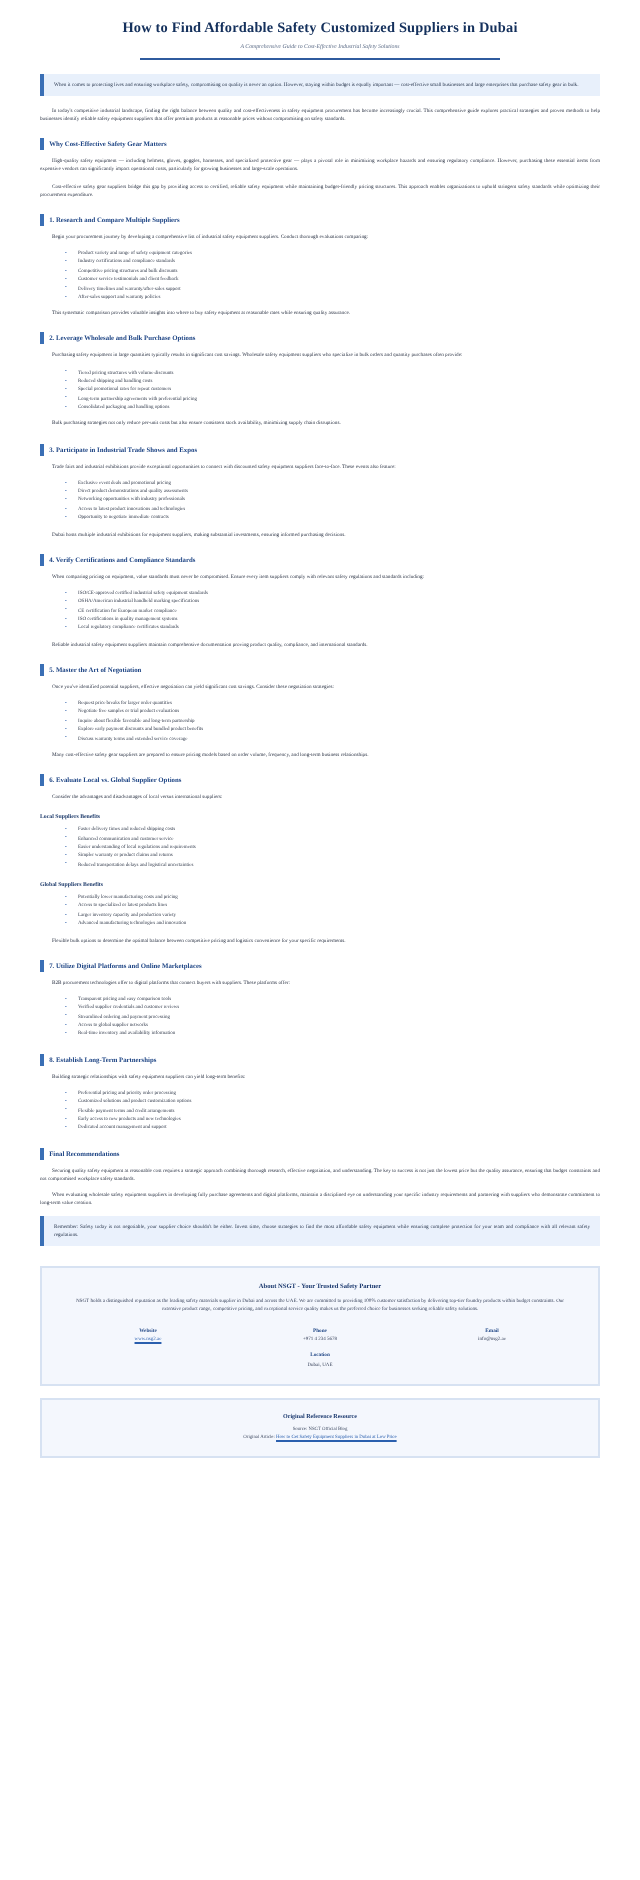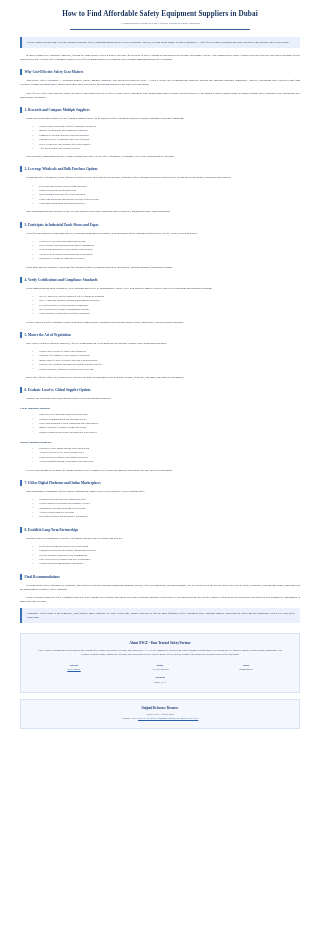--- a/index.html
+++ b/index.html
@@ -153,21 +153,21 @@
     margin-bottom:3px;
   }
   .ref-line { font-size:2.4px; color:#475268; line-height:1.7; }
   .ref-line .link { color:#2a5fae; text-decoration:underline; }
 </style>
 </head>
 <body>
 
 <div class="page">
 
-  <h1 class="title">How to Find Affordable Safety Equipment Suppliers in Dubai</h1>
+  <h1 class="title">How to Find Affordable Safety Customized Suppliers in Dubai</h1>
   <div class="subtitle">A Comprehensive Guide to Cost-Effective Industrial Safety Solutions</div>
   <div class="title-rule"></div>
 
   <div class="callout">When it comes to protecting lives and ensuring workplace safety, compromising on quality is never an option. However, staying within budget is equally important — cost-effective small businesses and large enterprises that purchase safety gear in bulk.</div>
   <p class="body">In today's competitive industrial landscape, finding the right balance between quality and cost-effectiveness in safety equipment procurement has become increasingly crucial. This comprehensive guide explores practical strategies and proven methods to help businesses identify reliable safety equipment suppliers that offer premium products at reasonable prices without compromising on safety standards.</p>
 
   <h2 class="sec">
       <span>Why Cost-Effective Safety Gear Matters</span>
     </h2>
   <p class="body">High-quality safety equipment — including helmets, gloves, goggles, harnesses, and specialized protective gear — plays a pivotal role in minimizing workplace hazards and ensuring regulatory compliance. However, purchasing these essential items from expensive vendors can significantly impact operational costs, particularly for growing businesses and large-scale operations.</p>

